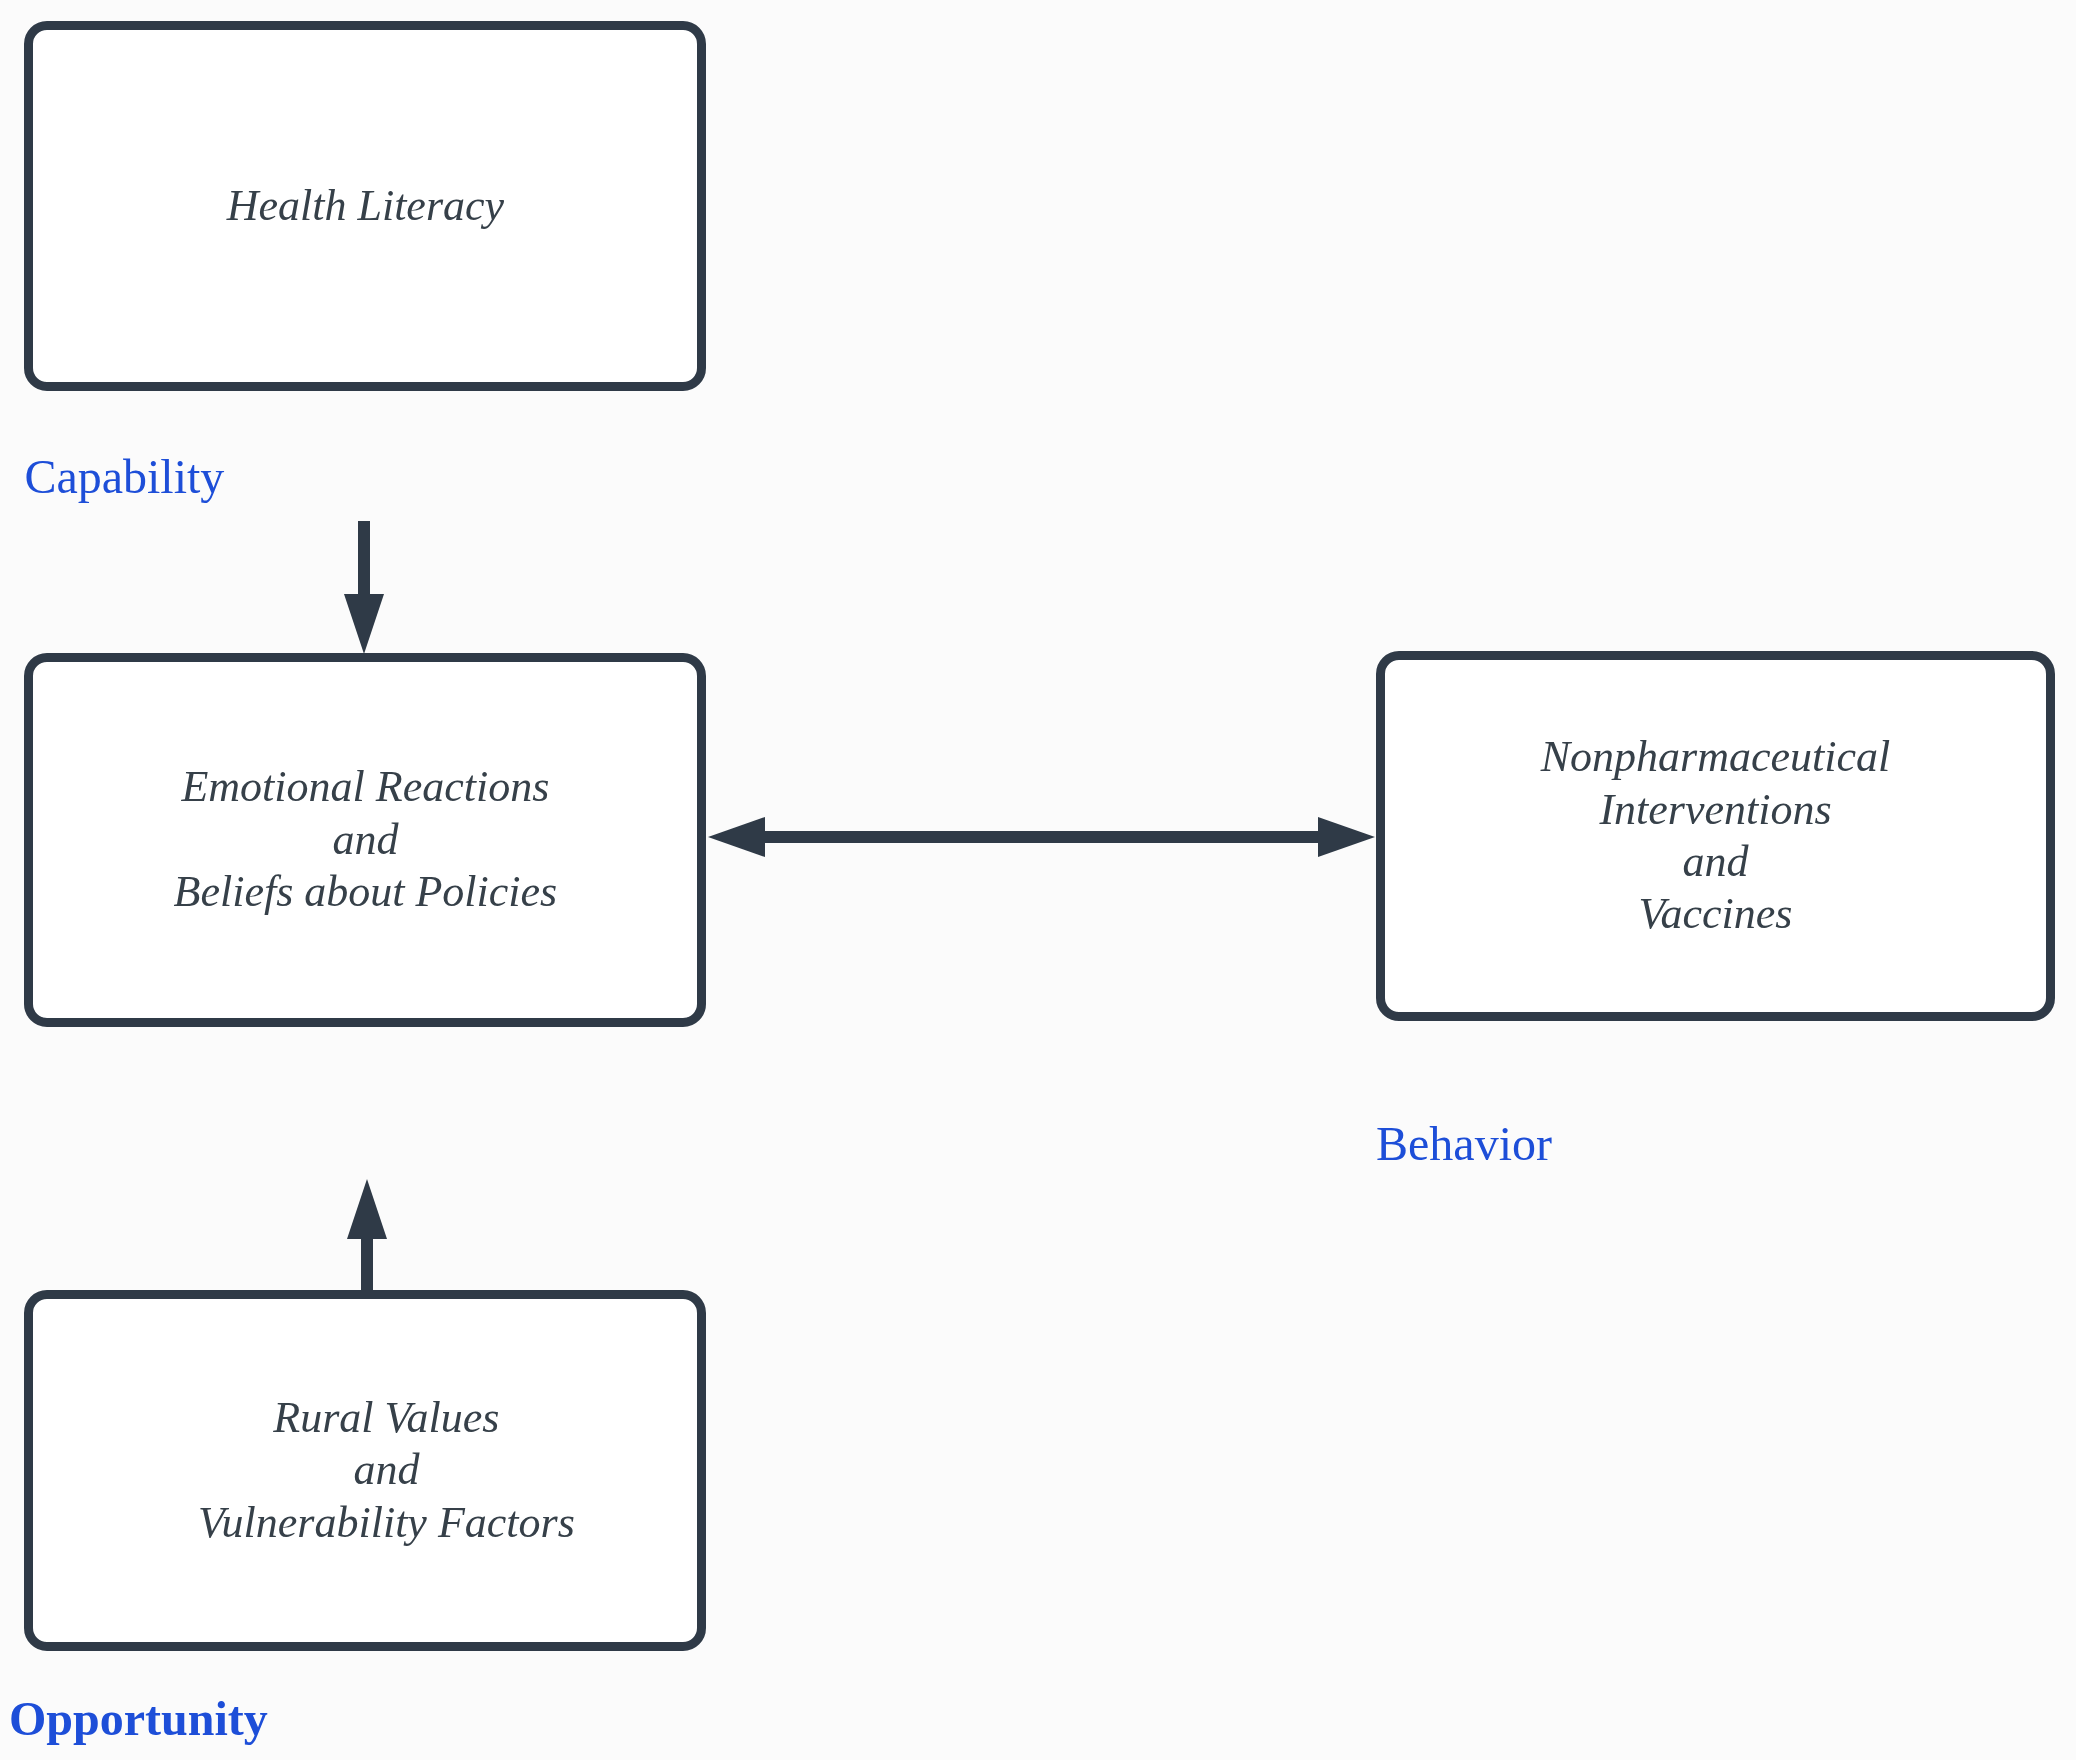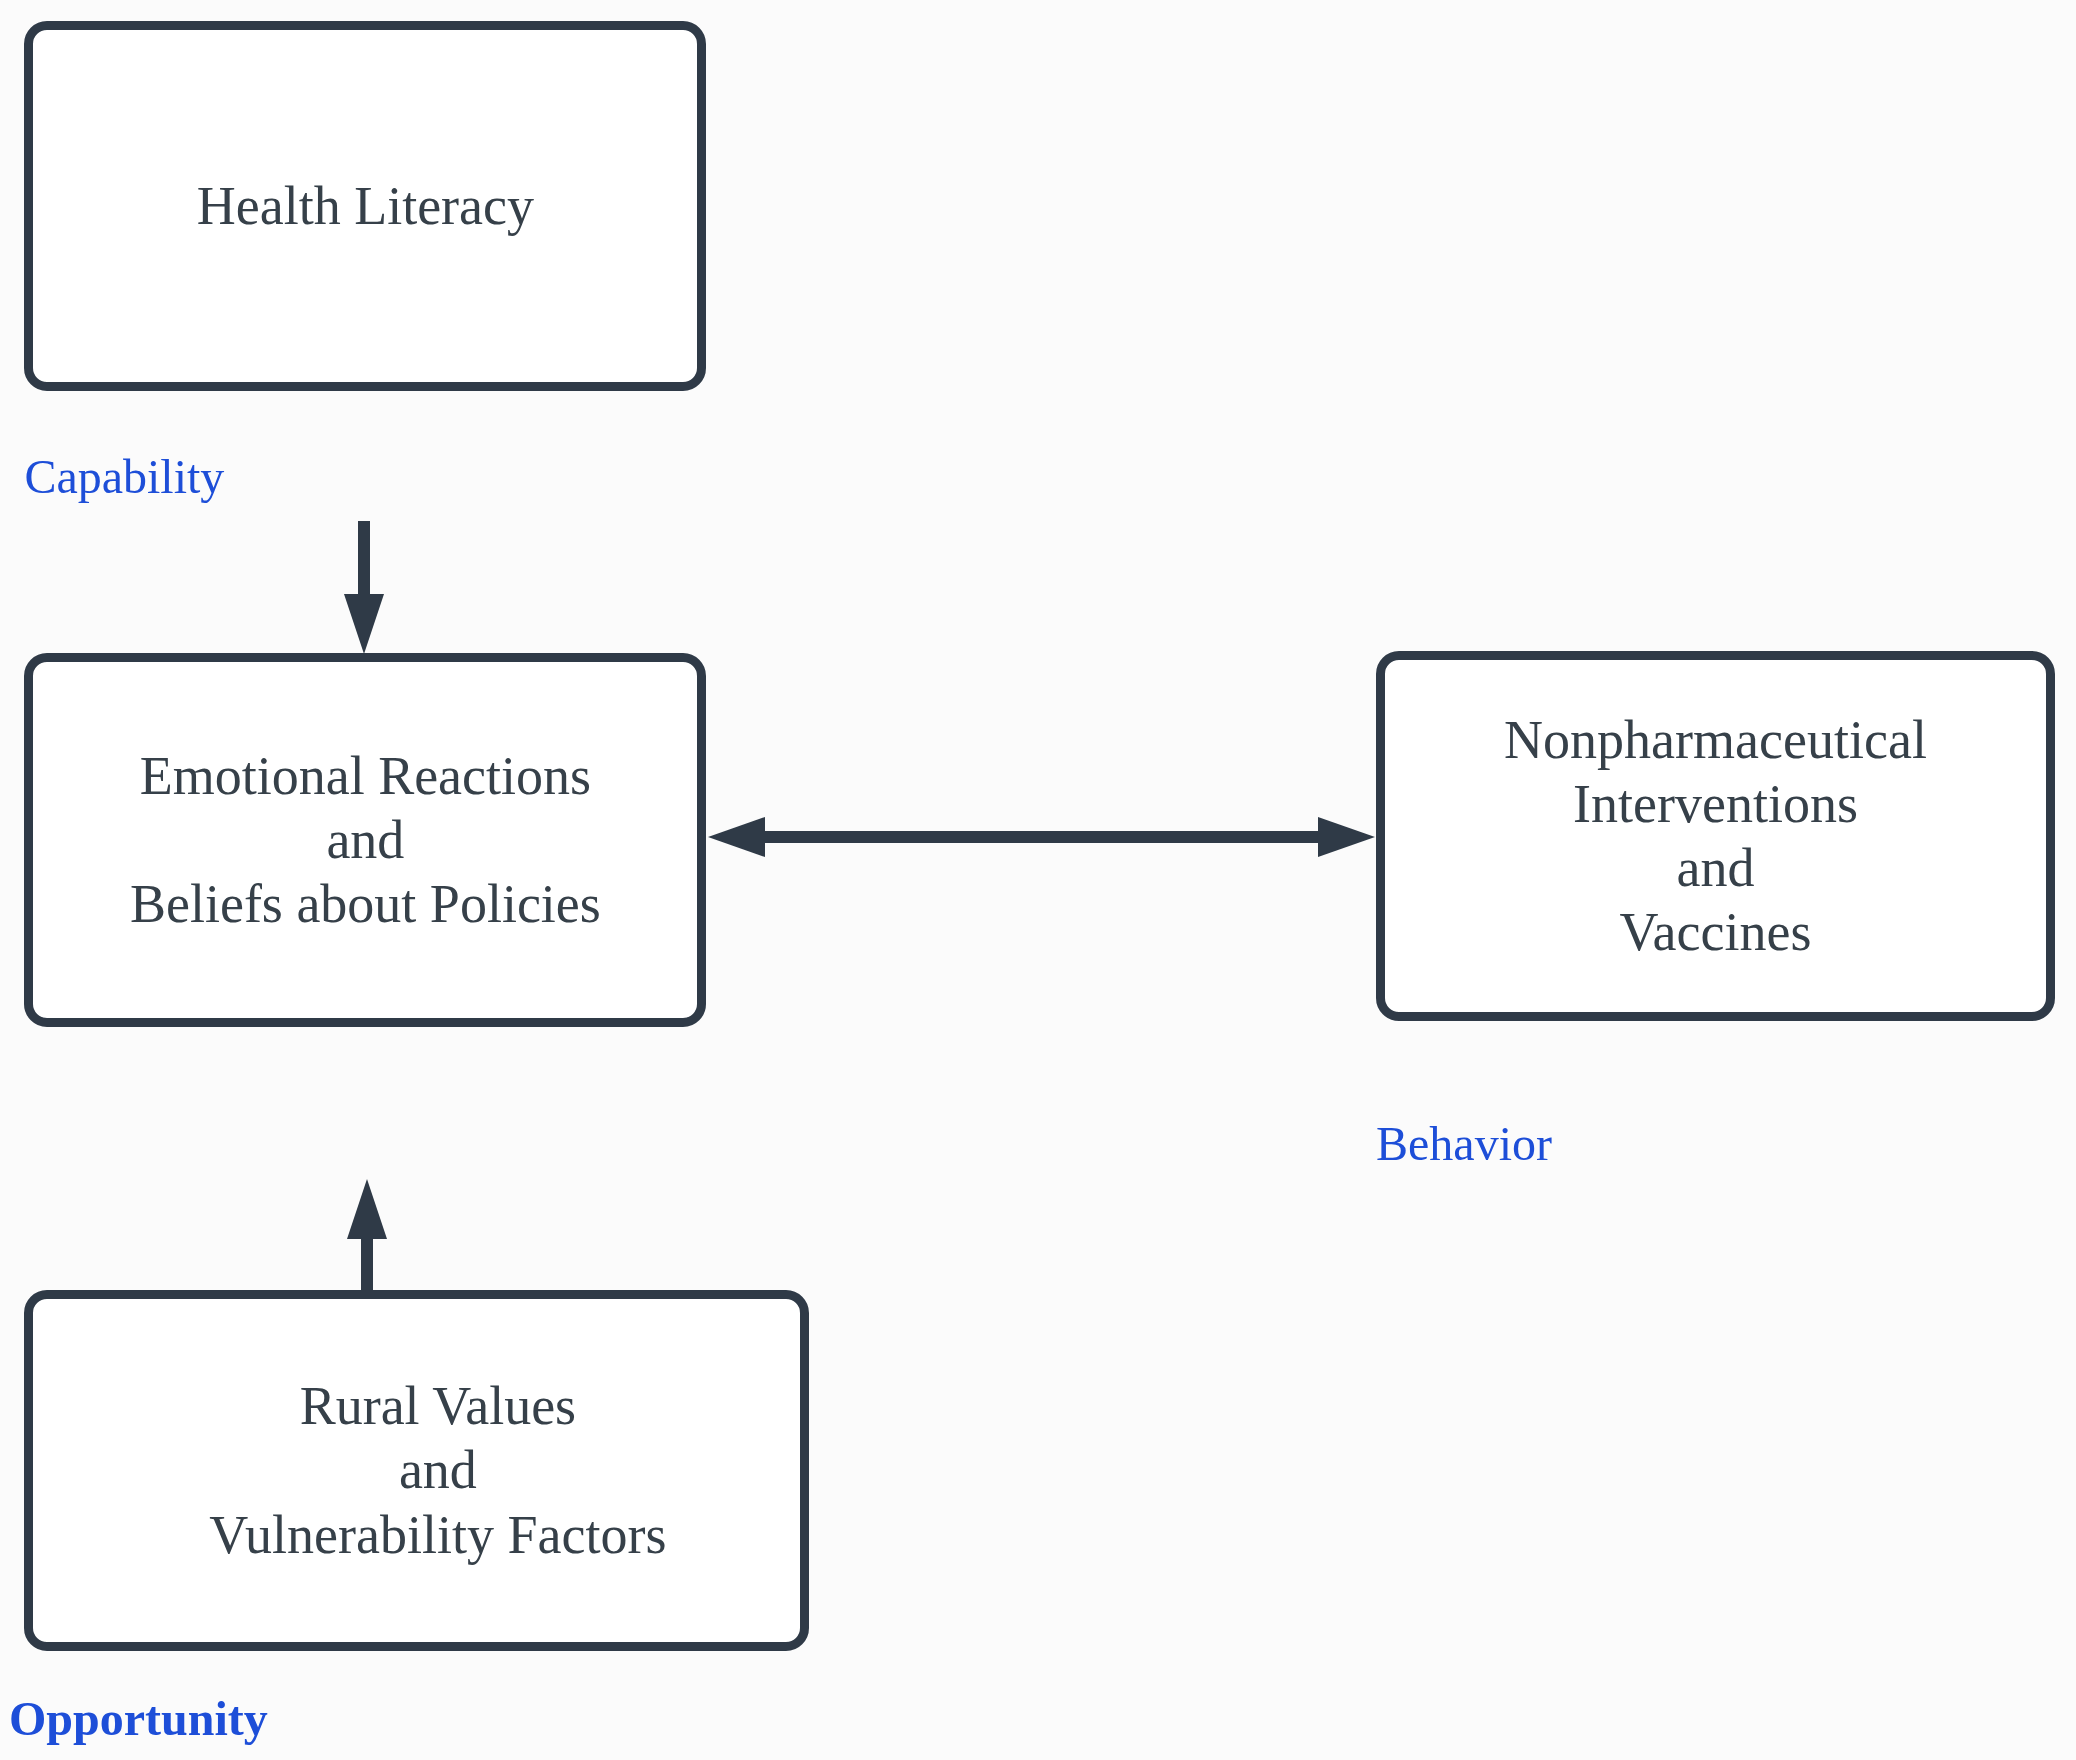--- a/index.html
+++ b/index.html
@@ -20,24 +20,25 @@
     box-sizing: border-box;
     border: 9.2px solid #2f3a47;
     border-radius: 23px;
     background: #ffffff;
     display: flex;
     align-items: center;
     justify-content: center;
     text-align: center;
   }
   .node-label {
-    font-size: 54px;
+    font-size: 44px;
     line-height: 1.19;
     color: #364049;
     white-space: pre-line;
+    font-style: italic;
   }
   .caption {
     position: absolute;
     text-align: left;
     font-size: 48px;
     line-height: 1.15;
     color: #1d4ed8;
   }
   .stem {
     position: absolute;
@@ -88,21 +89,21 @@
     <span class="node-label">Emotional Reactions
 and
 Beliefs about Policies</span>
   </div>
 
   <div>
     <div class="head head-up" style="left:347px; top:1179px;"></div>
     <div class="stem" style="left:361px; top:1233px; width:12.2px; height:58px;"></div>
   </div>
 
-  <div class="node" style="left:24.4px; top:1290px; width:785px; height:361px;padding-left:42px;">
+  <div class="node" style="left:24.4px; top:1290px; width:682px; height:361px;padding-left:42px;">
     <span class="node-label">Rural Values
 and
 Vulnerability Factors</span>
   </div>
   <div class="caption" style="left:9px; top:1691px; width:682px;font-weight:bold;">Opportunity</div>
 
   <div>
     <div class="head head-left" style="left:708px; top:817px;"></div>
     <div class="stem" style="left:760px; top:831px; width:562px; height:12.2px;"></div>
     <div class="head head-right" style="left:1318px; top:817px;"></div>

